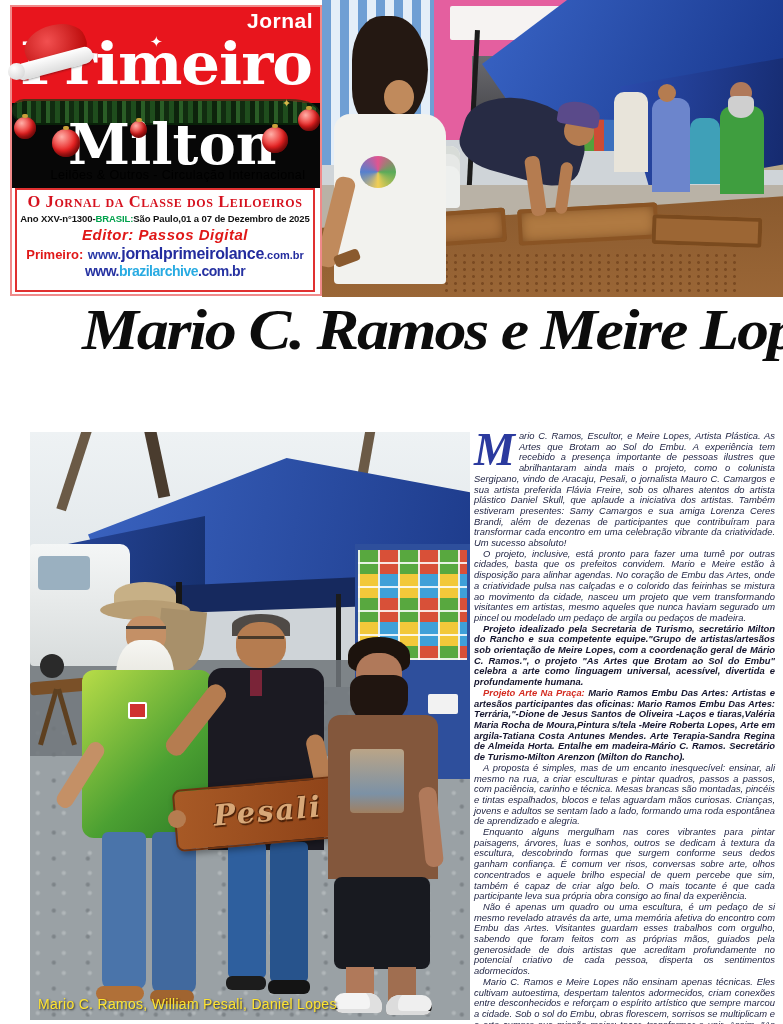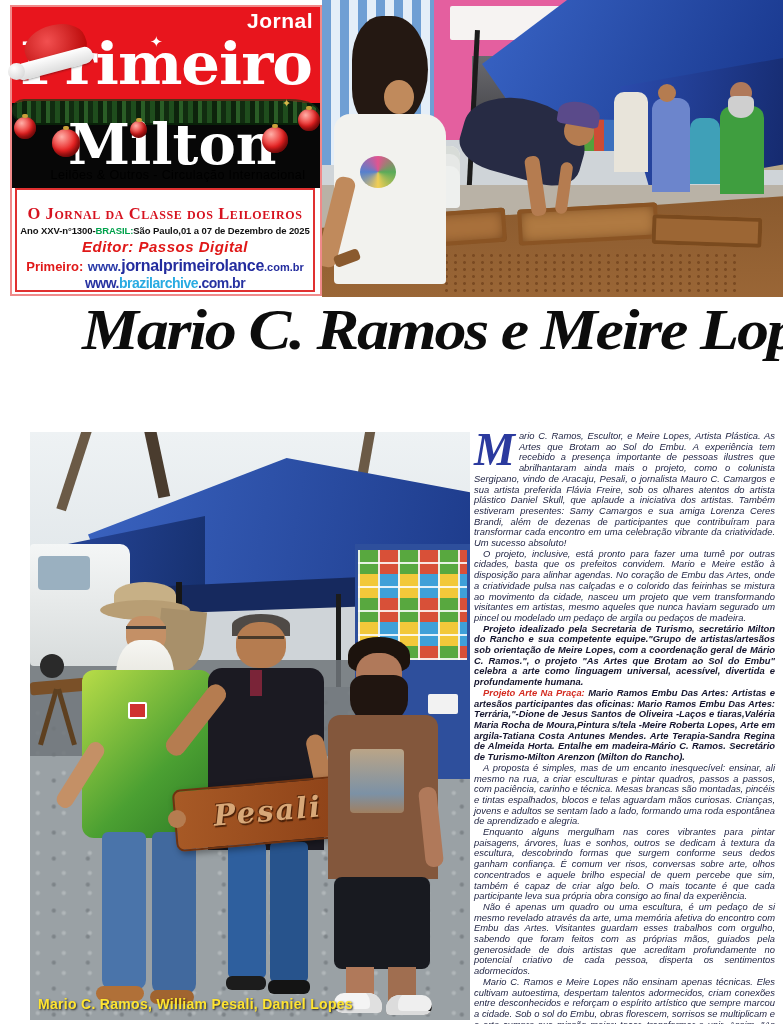--- a/index.html
+++ b/index.html
@@ -31,21 +31,21 @@
   .hat{z-index:6;}
   .hat-body{left:10px;top:8px;width:62px;height:40px;background:radial-gradient(circle at 40% 35%,#f25050,#b40000);
             border-radius:55% 65% 40% 55%;transform:rotate(-20deg);}
   .hat-band{left:0;top:38px;width:80px;height:17px;background:linear-gradient(#ffffff,#dcdcdc);
             border-radius:9px;transform:rotate(-15deg);box-shadow:0 1px 2px rgba(0,0,0,.35);}
   .hat-pom{left:-6px;top:46px;width:17px;height:17px;background:radial-gradient(circle at 35% 30%,#fff,#cfcfcf);border-radius:50%;}
 
   
   .info-box{left:3px;top:181px;width:296px;height:100px;background:#fff;border:2px solid #e03030;
             text-align:center;overflow:hidden;}
-  .banner-line{margin-top:14px;color:#d6121f;font-weight:bold;font-variant:small-caps;
+  .banner-line{margin-top:2px;color:#d6121f;font-weight:bold;font-variant:small-caps;
                font-size:16.5px;letter-spacing:.6px;font-family:"Liberation Serif",serif;}
   .edition-line{font-size:9.5px;font-weight:bold;color:#111;margin-top:1px;letter-spacing:-.1px;}
   .edition-line .green{color:#00a14b;}
   .editor-line{color:#e01818;font-weight:bold;font-style:italic;font-size:15px;margin-top:2px;letter-spacing:.5px;}
   .digital-line{margin-top:2px;white-space:nowrap;}
   .digital-line .lbl{color:#e01818;font-weight:bold;font-size:13px;}
   .digital-line .www{color:#2a3aa8;font-size:13px;font-weight:bold;}
   .digital-line .site{color:#232c9e;font-size:16px;font-weight:bold;letter-spacing:-.3px;}
   .digital-line .tld{color:#232c9e;font-size:11px;font-weight:bold;}
   .archive-line{margin-top:0;white-space:nowrap;font-weight:bold;font-size:14px;letter-spacing:-.5px;}
@@ -69,21 +69,21 @@
   
   .article{left:474px;top:431px;width:301px;height:590px;color:#1c2040;
            font-style:italic;font-size:9.4px;line-height:10.7px;text-align:justify;}
   .article p{margin:0;text-indent:9px;}
   .article p.first{text-indent:0;}
   .seg-bold{font-weight:bold;color:#15152e;}
   .seg-red{font-weight:bold;color:#d42b20;}
   .dropcap{float:left;font-family:"Liberation Serif",serif;font-style:italic;font-weight:bold;
            font-size:46px;line-height:34px;color:#2b3a9e;margin:2px 4px 0 0;}
 
-  .caption{left:8px;bottom:8px;color:#ffe430;font-weight:bold;font-size:14px;
+  .caption{left:8px;bottom:8px;color:#ffe430;font-weight:normal;font-size:14px;
            text-shadow:1px 1px 2px #222;letter-spacing:.3px;z-index:9;}
   .sign-text{font-family:"DejaVu Serif",serif;font-style:italic;font-weight:bold;font-size:29px;
              color:#d8a878;text-shadow:1px 2px 1px #4a2008,-1px -1px 0 #5e2c0e;letter-spacing:2px;}
 </style>
 </head>
 <body>
 
 <div class="page">
 
   <header class="abs masthead">

